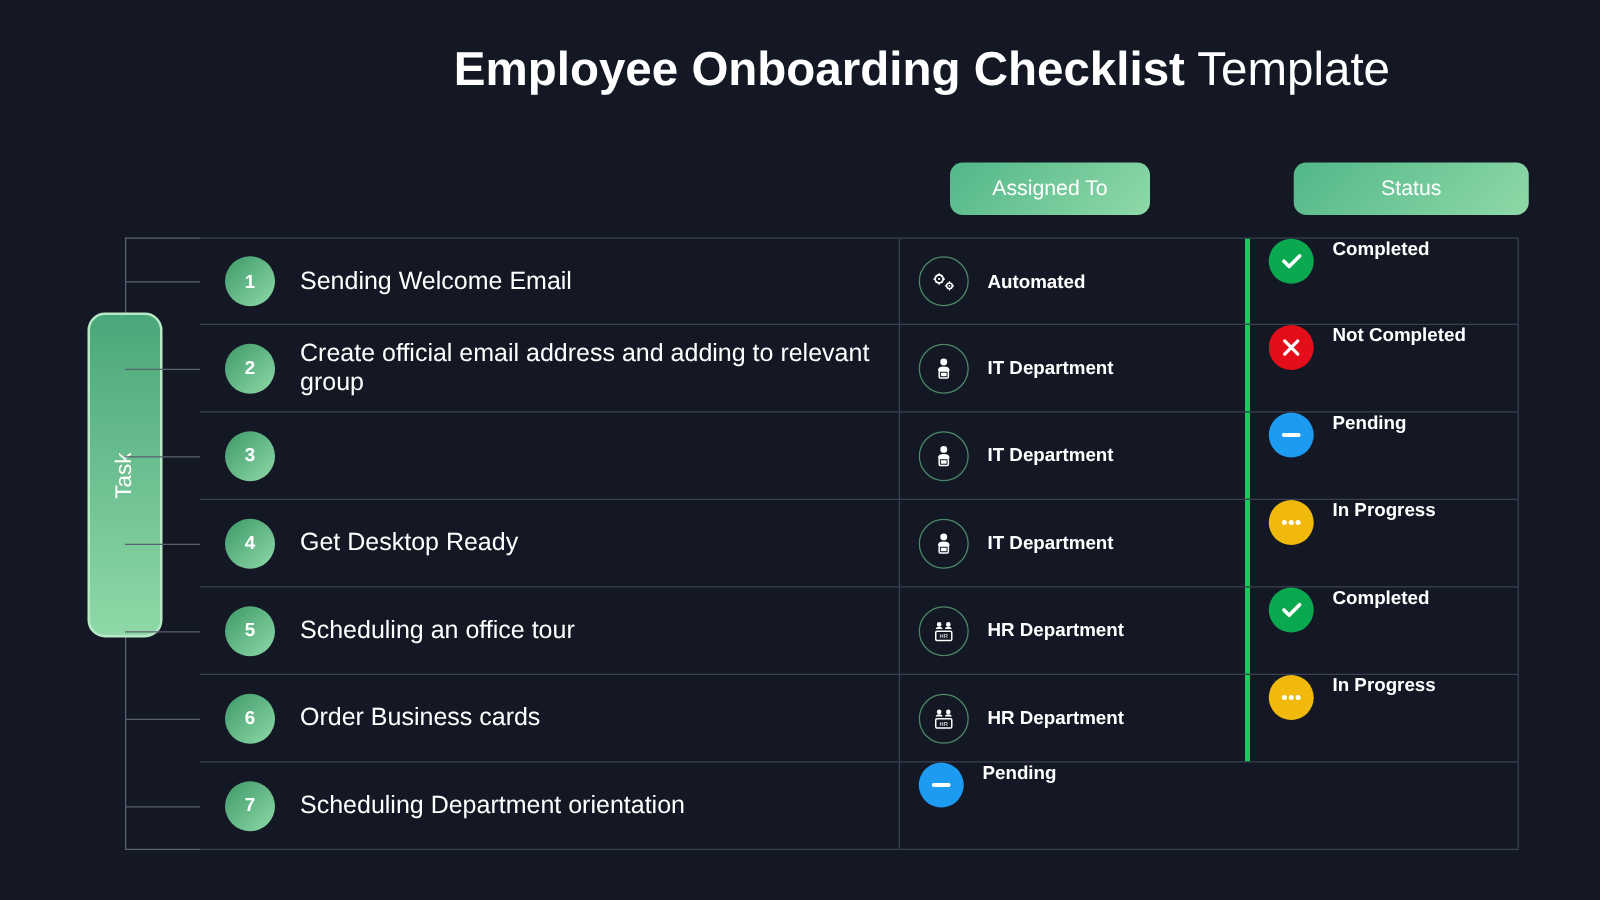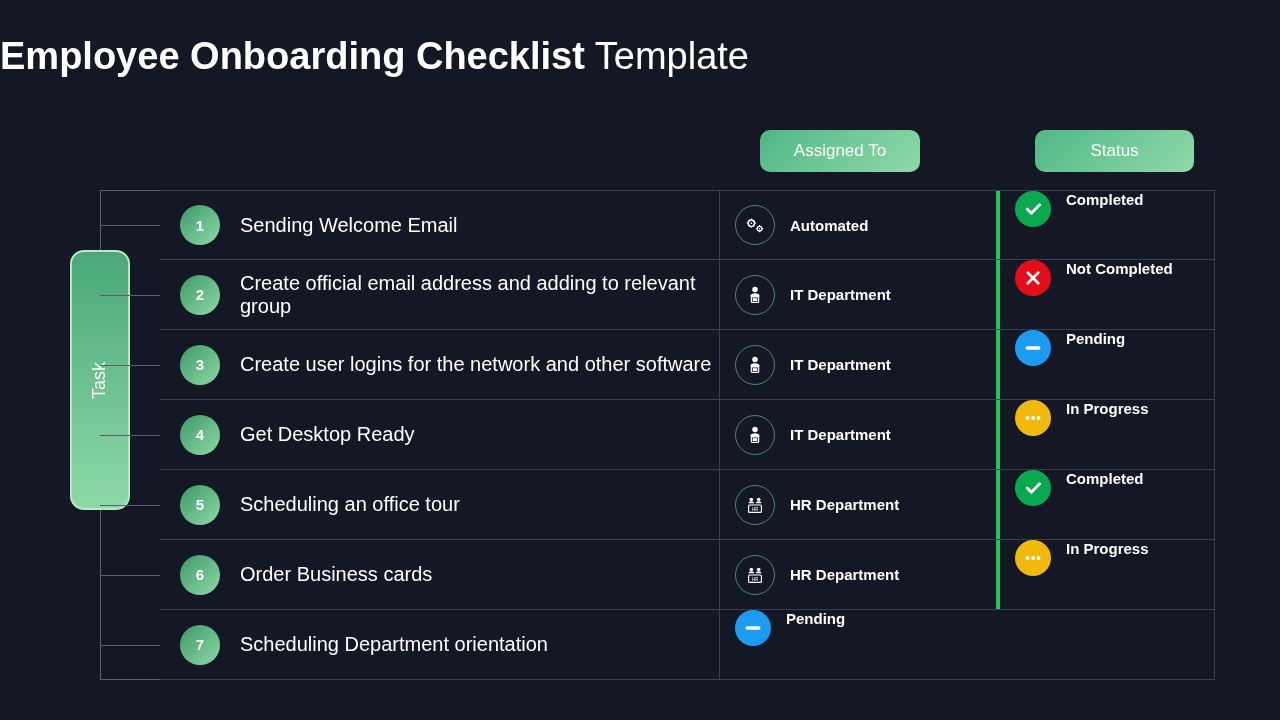--- a/index.html
+++ b/index.html
@@ -10,21 +10,21 @@
     font-family: 'Segoe UI', Arial, sans-serif;
     color: #ffffff;
     overflow: hidden;
     position: relative;
   }
   .title {
     position: absolute;
     top: 35px;
     left: 0;
     width: 1112px;
-    text-align: left;
+    text-align: right;
     font-size: 38px;
     font-weight: 400;
   }
   .title .bold { font-weight: 700; }
   .headers {
     position: absolute;
     top: 130px;
     left: 0;
     width: 1280px;
   }
@@ -34,21 +34,21 @@
     border-radius: 10px;
     background: linear-gradient(135deg, #52b788 0%, #8fd9a8 100%);
     color: #ffffff;
     font-size: 17px;
     font-weight: 400;
     display: flex;
     align-items: center;
     justify-content: center;
   }
   .pill.assigned { left: 760px; width: 160px; }
-  .pill.status { left: 1035px; width: 159px; }
+  .pill.status { left: 1035px; width: 188px; }
 
   .task-label {
     position: absolute;
     left: 70px;
     top: 250px;
     width: 60px;
     height: 260px;
     border-radius: 14px;
     background: linear-gradient(180deg, #4aa779 0%, #8fd9a8 100%);
     border: 2px solid #b8e8c6;
@@ -231,21 +231,20 @@
             <path d="M5 5l14 14M19 5L5 19" stroke="#fff" stroke-width="3.5" stroke-linecap="round"></path>
           </svg>
         </div>
       <div class="status-text">Not Completed</div>
     </div>
   </div>
     <div class="row">
     <div class="connector"></div>
     <div class="cell-task">
       <div class="num">3</div>
-      <div class="task-text">Create user logins for the network and other software</div>
     </div>
     <div class="cell-assigned">
       <div class="assigned-icon">
           <svg width="22" height="22" viewBox="0 0 24 24" fill="#fff">
             <circle cx="12" cy="6" r="3"></circle>
             <path d="M7 13c0-2 2-3 5-3s5 1 5 3v1H7z"></path>
             <rect x="8" y="14" width="8" height="6" rx="1" fill="none" stroke="#fff" stroke-width="1.3"></rect>
             <rect x="9.5" y="15.5" width="5" height="3" fill="#fff"></rect>
           </svg>
         </div>

